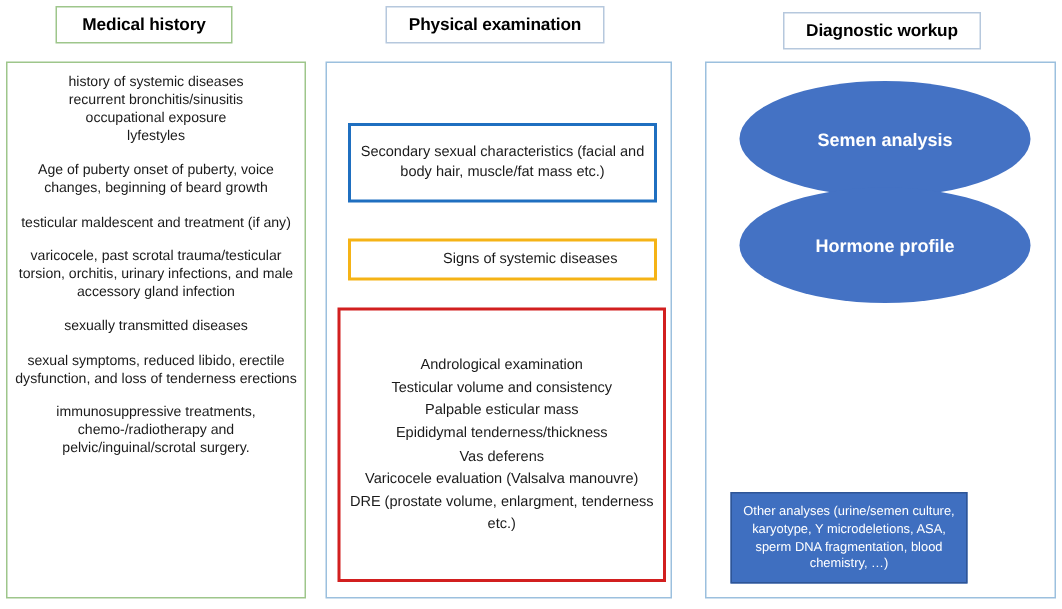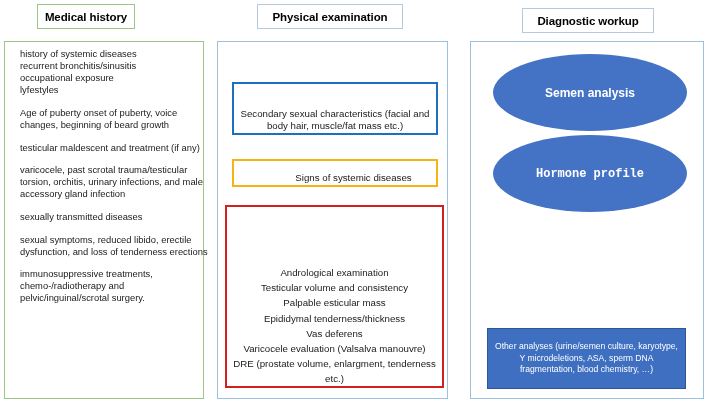--- a/index.html
+++ b/index.html
@@ -27,21 +27,21 @@
     display: flex;
     align-items: center;
     justify-content: center;
     font-weight: bold;
     font-size: 11.5px;
     color: #000000;
     letter-spacing: -0.1px;
     white-space: nowrap;
   }
   #hdr-history {
-    left: 37px; top: 4px; width: 98px; height: 25px;
+    left: 37px; top: 4px; width: 118px; height: 25px;
     border: 1.3px solid #9ec68b;
   }
   #hdr-physical {
     left: 257px; top: 4px; width: 146px; height: 25px;
     border: 1.3px solid #b6c8dd;
     align-items: center;
   }
   #hdr-diagnostic {
     left: 522px; top: 8px; width: 132px; height: 25px;
     border: 1.3px solid #b6c8dd;
@@ -63,35 +63,35 @@
   }
   #panel-diagnostic {
     left: 470px; top: 41px; width: 234px; height: 358px;
     border: 1.1px solid #9cc0de;
   }
 
   
   #history-text {
     position: absolute;
     left: 8px; top: 48px; width: 192px;
+    text-align: center;
     font-size: 9.4px;
     line-height: 12.1px;
     color: #1a1a1a;
-    margin-left: 12px;
   }
   #history-text .para { margin: 0 0 10.5px 0; }
   #history-text .para:last-child { margin-bottom: 0; }
 
   
   .inner-box {
     position: absolute;
     box-sizing: border-box;
     background: #ffffff;
     display: flex;
-    align-items: flex-end;
+    align-items: center;
     justify-content: center;
     text-align: center;
     color: #1a1a1a;
   }
   #box-secondary {
     left: 232px; top: 82px; width: 206px; height: 53px;
     border: 2.4px solid #1f6fc0;
     font-size: 9.7px;
     line-height: 12.6px;
     padding: 0 3px;
@@ -119,27 +119,27 @@
     border-radius: 50%;
     display: flex;
     align-items: center;
     justify-content: center;
     color: #ffffff;
     font-weight: bold;
     font-size: 12px;
     text-align: center;
   }
   #ellipse-semen    { left: 493px; top: 54px;  width: 194px; height: 77px; }
-  #ellipse-hormone  { left: 493px; top: 135px; width: 194px; height: 77px; font-family: Liberation Mono, monospace; }
+  #ellipse-hormone  { left: 493px; top: 125px; width: 194px; height: 77px; }
   #ellipse-testicular { left: 493px; top: 240px; width: 194px; height: 77px; }
 
   #box-other {
     position: absolute;
     box-sizing: border-box;
-    left: 487px; top: 328px; width: 199px; height: 61px;
+    left: 487px; top: 328px; width: 158px; height: 61px;
     background: #3f6fc0;
     border: 1px solid #2e5596;
     display: flex;
     align-items: center;
     justify-content: center;
     text-align: center;
     color: #ffffff;
     font-size: 8.6px;
     line-height: 11.6px;
     padding: 0 6px;

